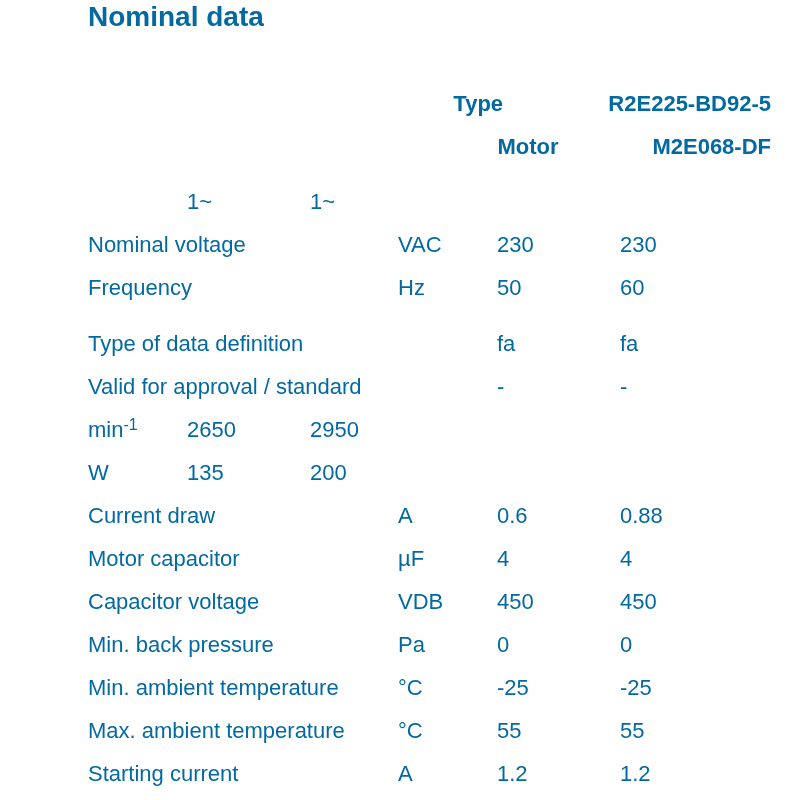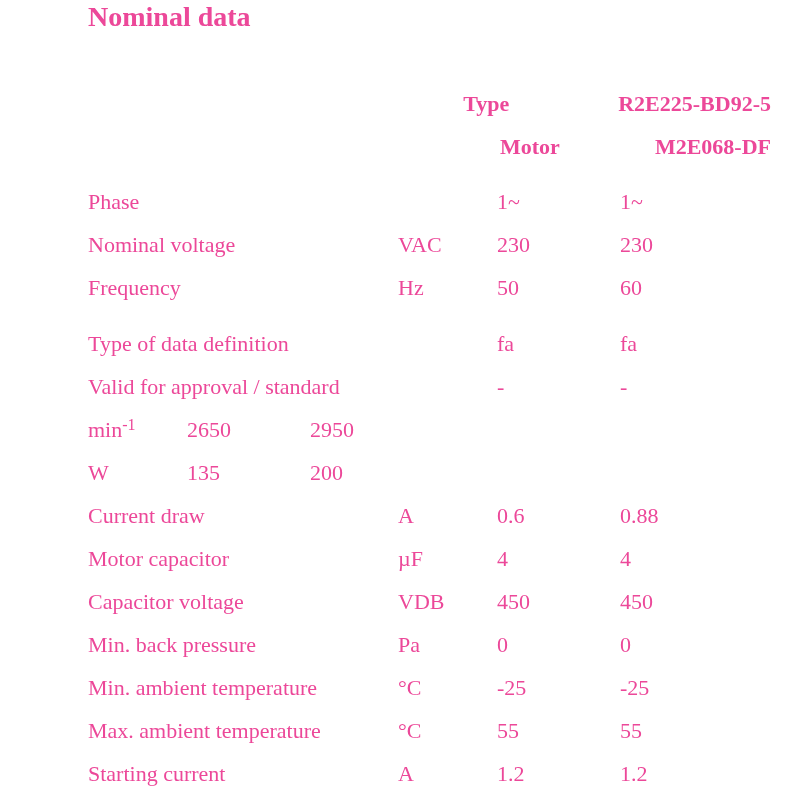--- a/index.html
+++ b/index.html
@@ -6,22 +6,22 @@
     margin: 0;
     padding: 0;
     background: #ffffff;
   }
   .page {
     position: relative;
     width: 771px;
     height: 800px;
     background: #ffffff;
     overflow: hidden;
-    font-family: Liberation Serif, serif;
-    color: #ec4899;
+    font-family: Liberation Sans, sans-serif;
+    color: #0369a1;
   }
   .title {
     margin: 0;
     margin-left: 88px;
     padding-top: 0;
     font-size: 28px;
     line-height: 34px;
     font-weight: 700;
   }
   .id-table {
@@ -72,21 +72,20 @@
     </div>
     <div class="id-row">
       <span class="id-label">Motor</span>
       <span class="id-value">M2E068-DF</span>
     </div>
   </div>
 
   <div class="data-table">
 
     <div class="row">
-      <span class="c-label">Phase</span>
       <span class="c-unit"><span></span><span class="sup"></span></span>
       <span class="c-v1">1~</span>
       <span class="c-v2">1~</span>
     </div>
 
     <div class="row">
       <span class="c-label">Nominal voltage</span>
       <span class="c-unit"><span>VAC</span><span class="sup"></span></span>
       <span class="c-v1">230</span>
       <span class="c-v2">230</span>

